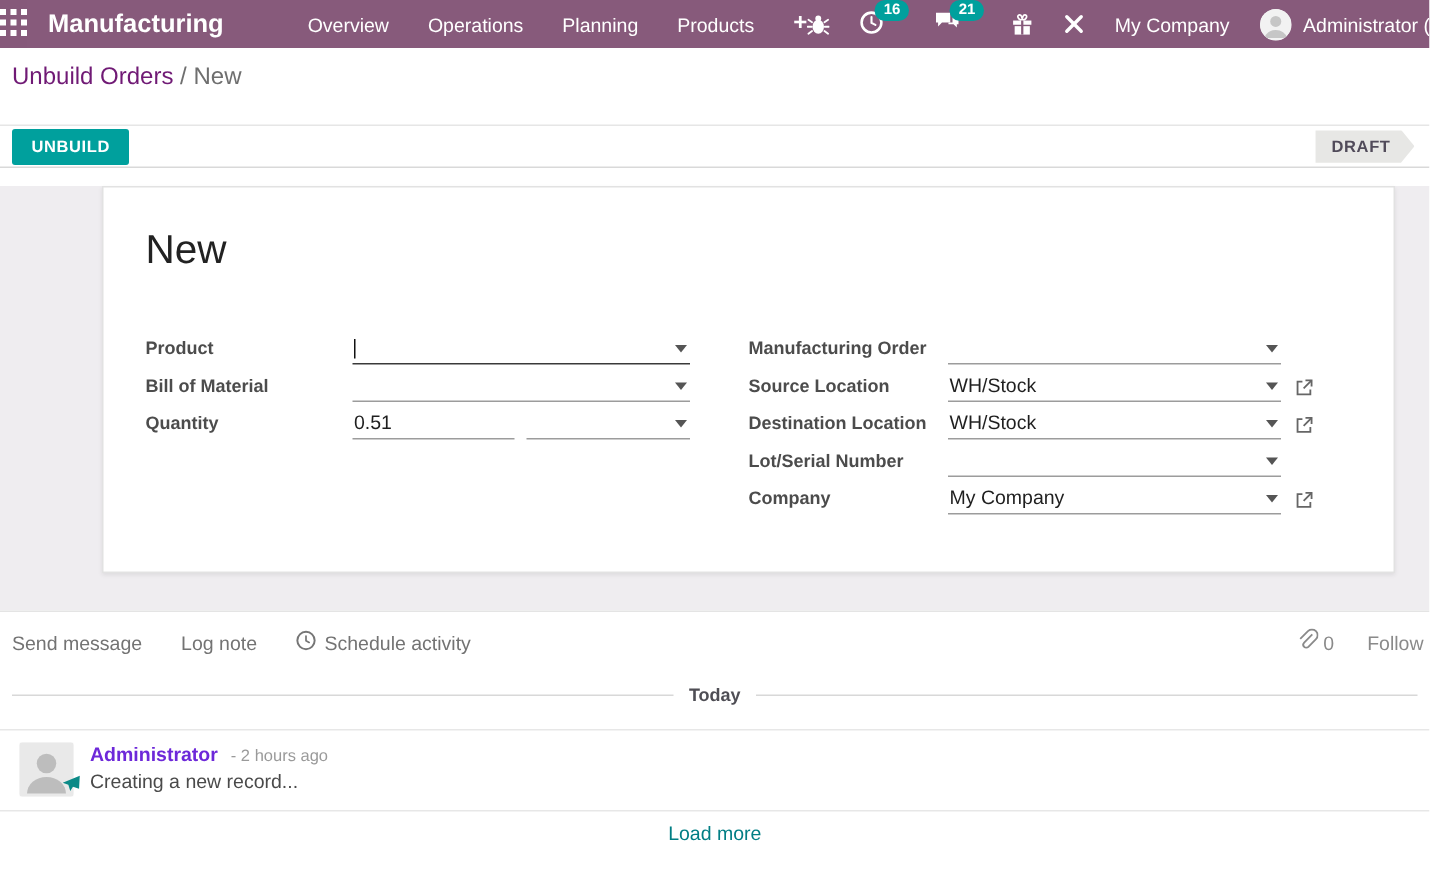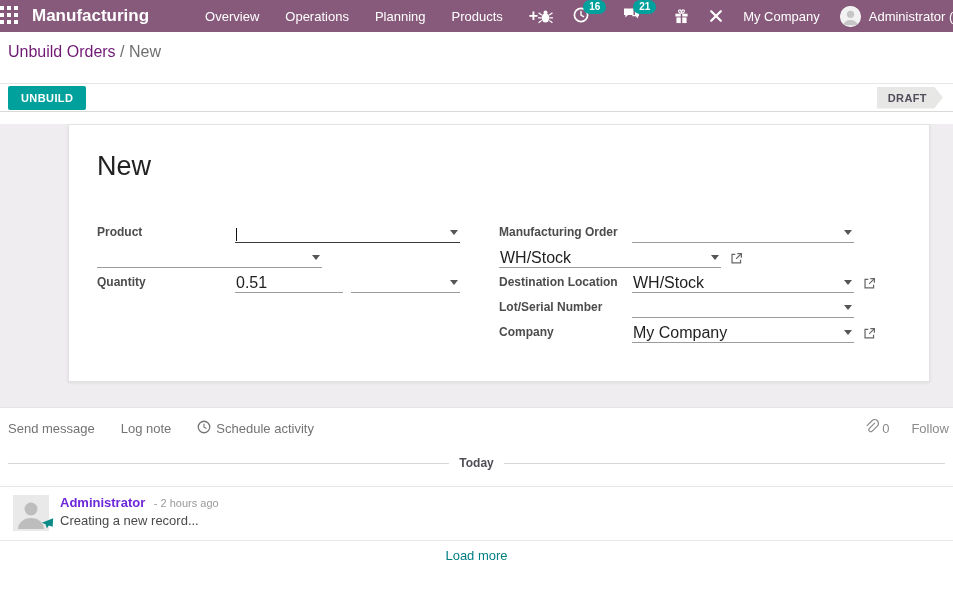--- a/index.html
+++ b/index.html
@@ -51,21 +51,21 @@
     border:1px solid #e2e2e2; box-shadow:0 1px 3px rgba(0,0,0,.08);
     height:258px; padding:26px 28px 0; }
   .sheet-title { font-size:27px; color:#222; font-weight:400; margin-bottom:36px; }
   .form-cols { display:flex; }
   .form-col { width:50%; }
   .frow { display:flex; align-items:flex-end; height:25px; }
   .flabel { font-size:12px; font-weight:bold; color:#4c4c4c; padding-bottom:4px; }
   .col-left .flabel { width:138px; flex:none; }
   .col-right .flabel { width:133px; flex:none; }
   .fcontrol { position:relative; border-bottom:1px solid #9c9c9c; height:21px;
-    font-size:16px; color:#1f1f1f; padding:2px 14px 2px 1px; cursor:text; }
+    font-size:13px; color:#1f1f1f; padding:2px 14px 2px 1px; cursor:text; }
   .col-left .fcontrol { width:225px; }
   .col-right .fcontrol { width:222px; }
   .fcontrol.focused { border-bottom-color:#3a3a3a; }
   .fcontrol.qty { width:108px; padding-right:2px; }
   .fcontrol.uom { width:109px; margin-left:8px; }
   .caret { position:absolute; right:2px; bottom:7px; width:0; height:0;
     border-left:4px solid transparent; border-right:4px solid transparent;
     border-top:5px solid #555; cursor:pointer; }
   .cursor { display:inline-block; width:1px; height:13px; background:#111;
     vertical-align:text-bottom; }
@@ -203,20 +203,21 @@
     <div class="form-cols">
       <div class="form-col col-left">
         <div class="frow">
           <span class="flabel">Product</span>
           <div class="fcontrol focused">
             <span class="cursor"></span><span></span>
             <span class="caret"></span>
           </div>
         </div>
         <div class="frow">
+          <span class="flabel">Bill of Material</span>
           <div class="fcontrol">
             <span></span>
             <span class="caret"></span>
           </div>
         </div>
         <div class="frow">
           <span class="flabel">Quantity</span>
           <div class="fcontrol qty">
             <span>0.51</span>
           </div>
@@ -229,20 +230,21 @@
 
       <div class="form-col col-right">
         <div class="frow">
           <span class="flabel">Manufacturing Order</span>
           <div class="fcontrol">
             <span></span>
             <span class="caret"></span>
           </div>
         </div>
         <div class="frow">
+          <span class="flabel">Source Location</span>
           <div class="fcontrol">
             <span>WH/Stock</span>
             <span class="caret"></span>
           </div>
           <span class="ext">
             <svg width="13" height="13" viewBox="0 0 16 16" fill="none" stroke="#666" stroke-width="1.5">
               <path d="M6.5 3 H2.5 V13.5 H13 V9.5"></path>
                 <path d="M9 2 H14 V7"></path>
                 <path d="M14 2 L7.5 8.5"></path>
             </svg>

